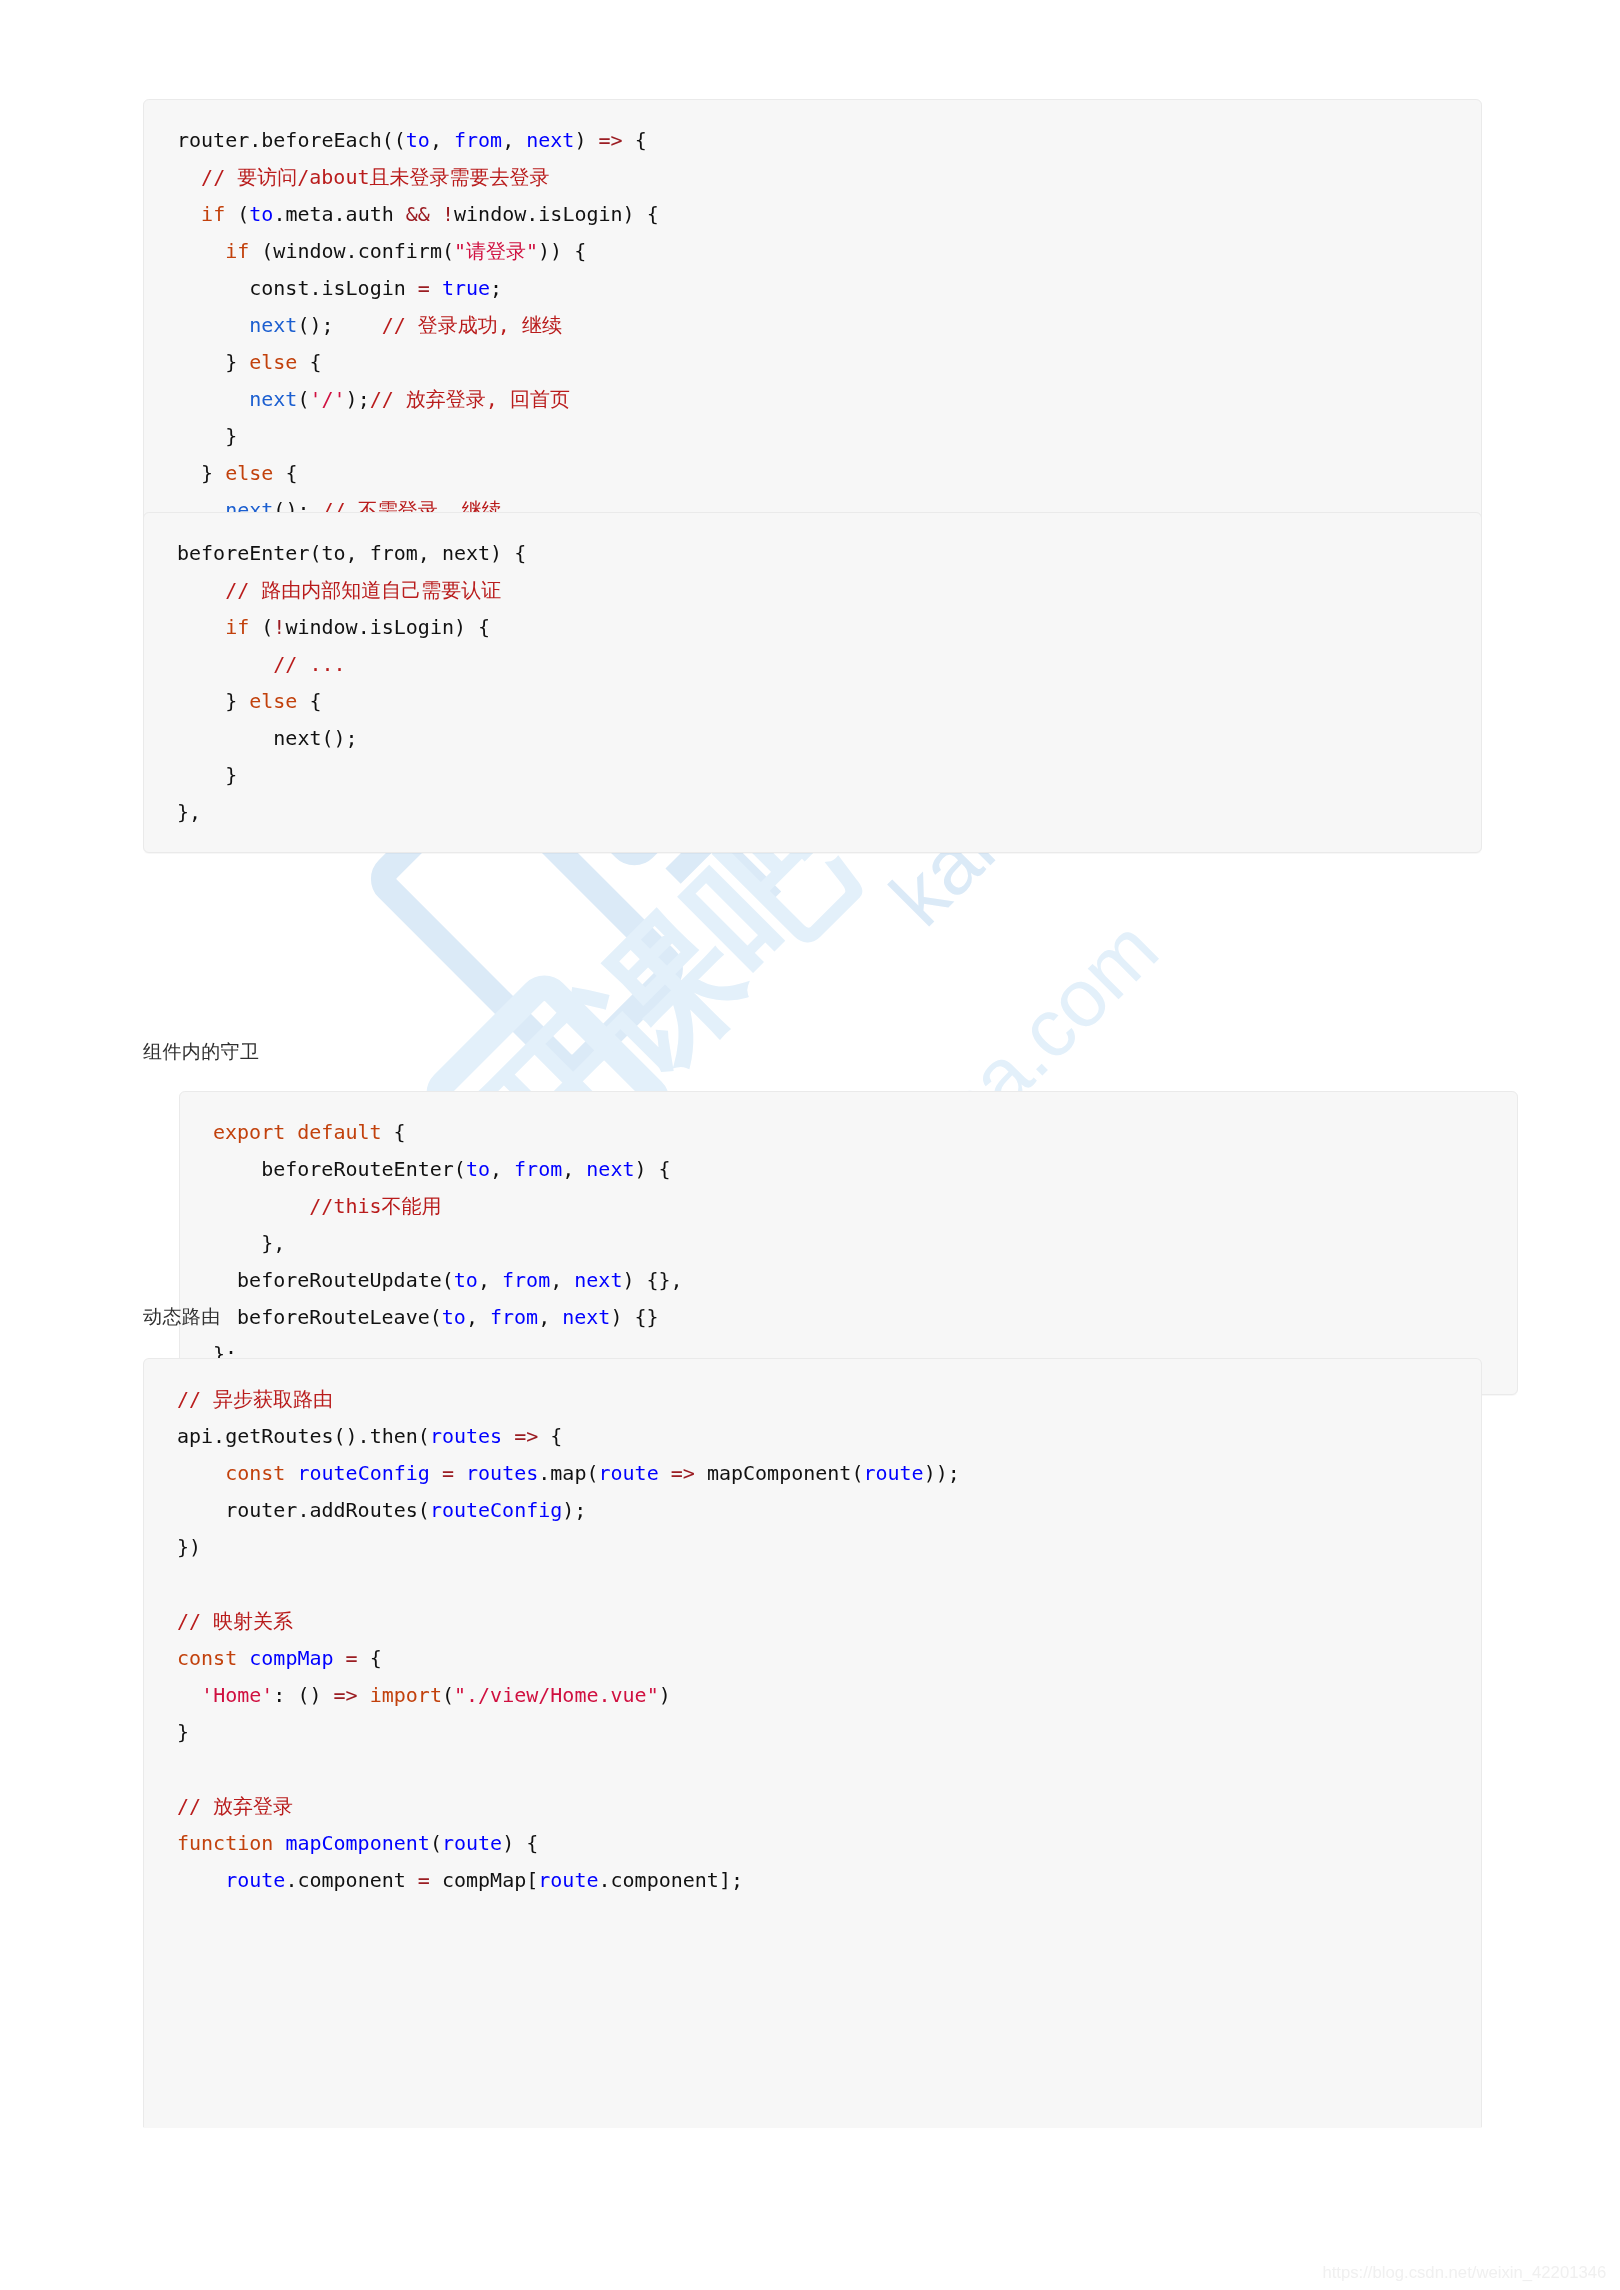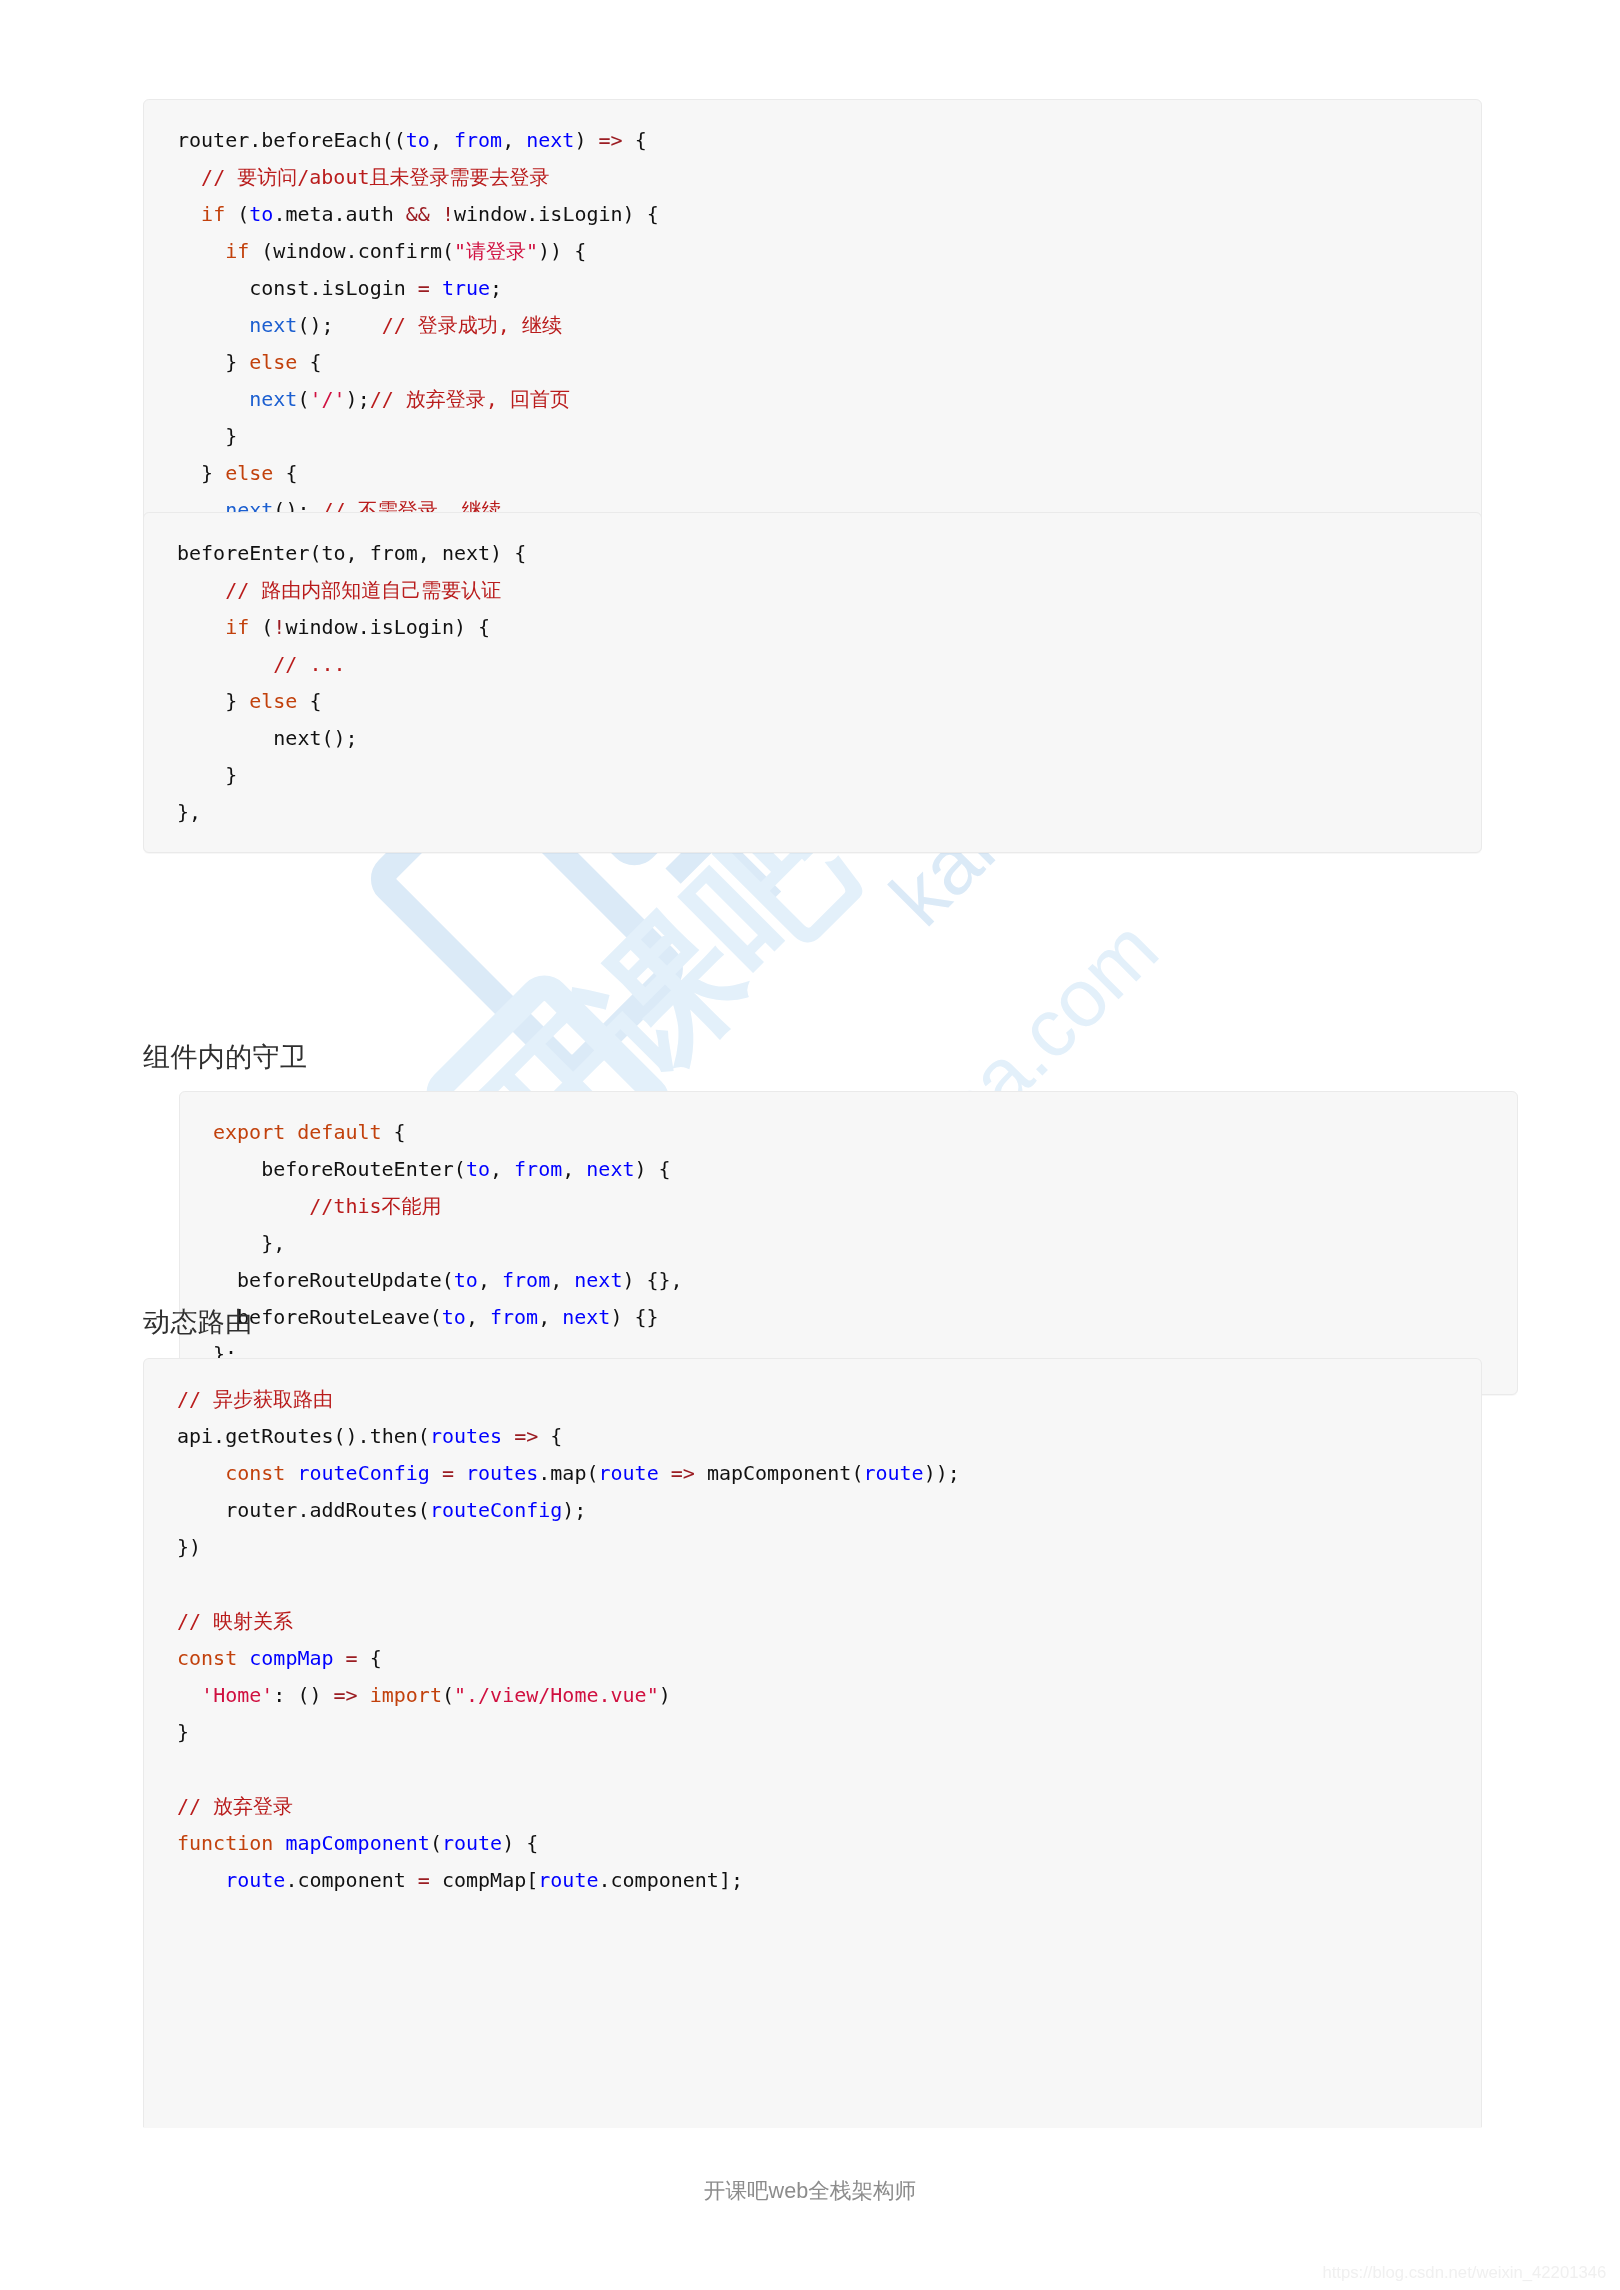--- a/index.html
+++ b/index.html
@@ -72,21 +72,21 @@
   .t-par { color: #0000ff; }
   .t-str { color: #d01040; }
   .t-op  { color: #9b1c22; }
   .t-fn  { color: #1c5fd0; }
   .t-pln { color: #111111; }
 
   .section-title {
     position: absolute;
     left: 143px;
     font-family: "Liberation Sans", "DejaVu Sans", sans-serif;
-    font-size: 27px;
+    font-size: 19px;
     color: #2f2f2f;
     letter-spacing: 0.4px;
     z-index: 12;
   }
 
   .footer-note {
     position: absolute;
     width: 1620px;
     left: 0;
     text-align: center;
@@ -212,17 +212,16 @@
 <span class="t-cmt">// 映射关系</span>
 <span class="t-kw">const</span><span class="t-pln"> </span><span class="t-par">compMap</span><span class="t-pln"> </span><span class="t-op">=</span><span class="t-pln"> {</span>
 <span class="t-pln">  </span><span class="t-str">'Home'</span><span class="t-pln">: () </span><span class="t-op">=&gt;</span><span class="t-pln"> </span><span class="t-kw">import</span><span class="t-pln">(</span><span class="t-str">"./view/Home.vue"</span><span class="t-pln">)</span>
 <span class="t-pln">}</span>
 <span class="t-pln"></span>
 <span class="t-cmt">// 放弃登录</span>
 <span class="t-kw">function</span><span class="t-pln"> </span><span class="t-par">mapComponent</span><span class="t-pln">(</span><span class="t-par">route</span><span class="t-pln">) {</span>
 <span class="t-pln">    </span><span class="t-par">route</span><span class="t-pln">.component </span><span class="t-op">=</span><span class="t-pln"> compMap[</span><span class="t-par">route</span><span class="t-pln">.component];</span></pre>
   </div>
 
-  <div class="footer-note" id="footer">开课吧web全栈架构师</div>
 
   <div class="csdn-stamp">https://blog.csdn.net/weixin_42201346</div>
 </div>
 
 
 </body></html>

